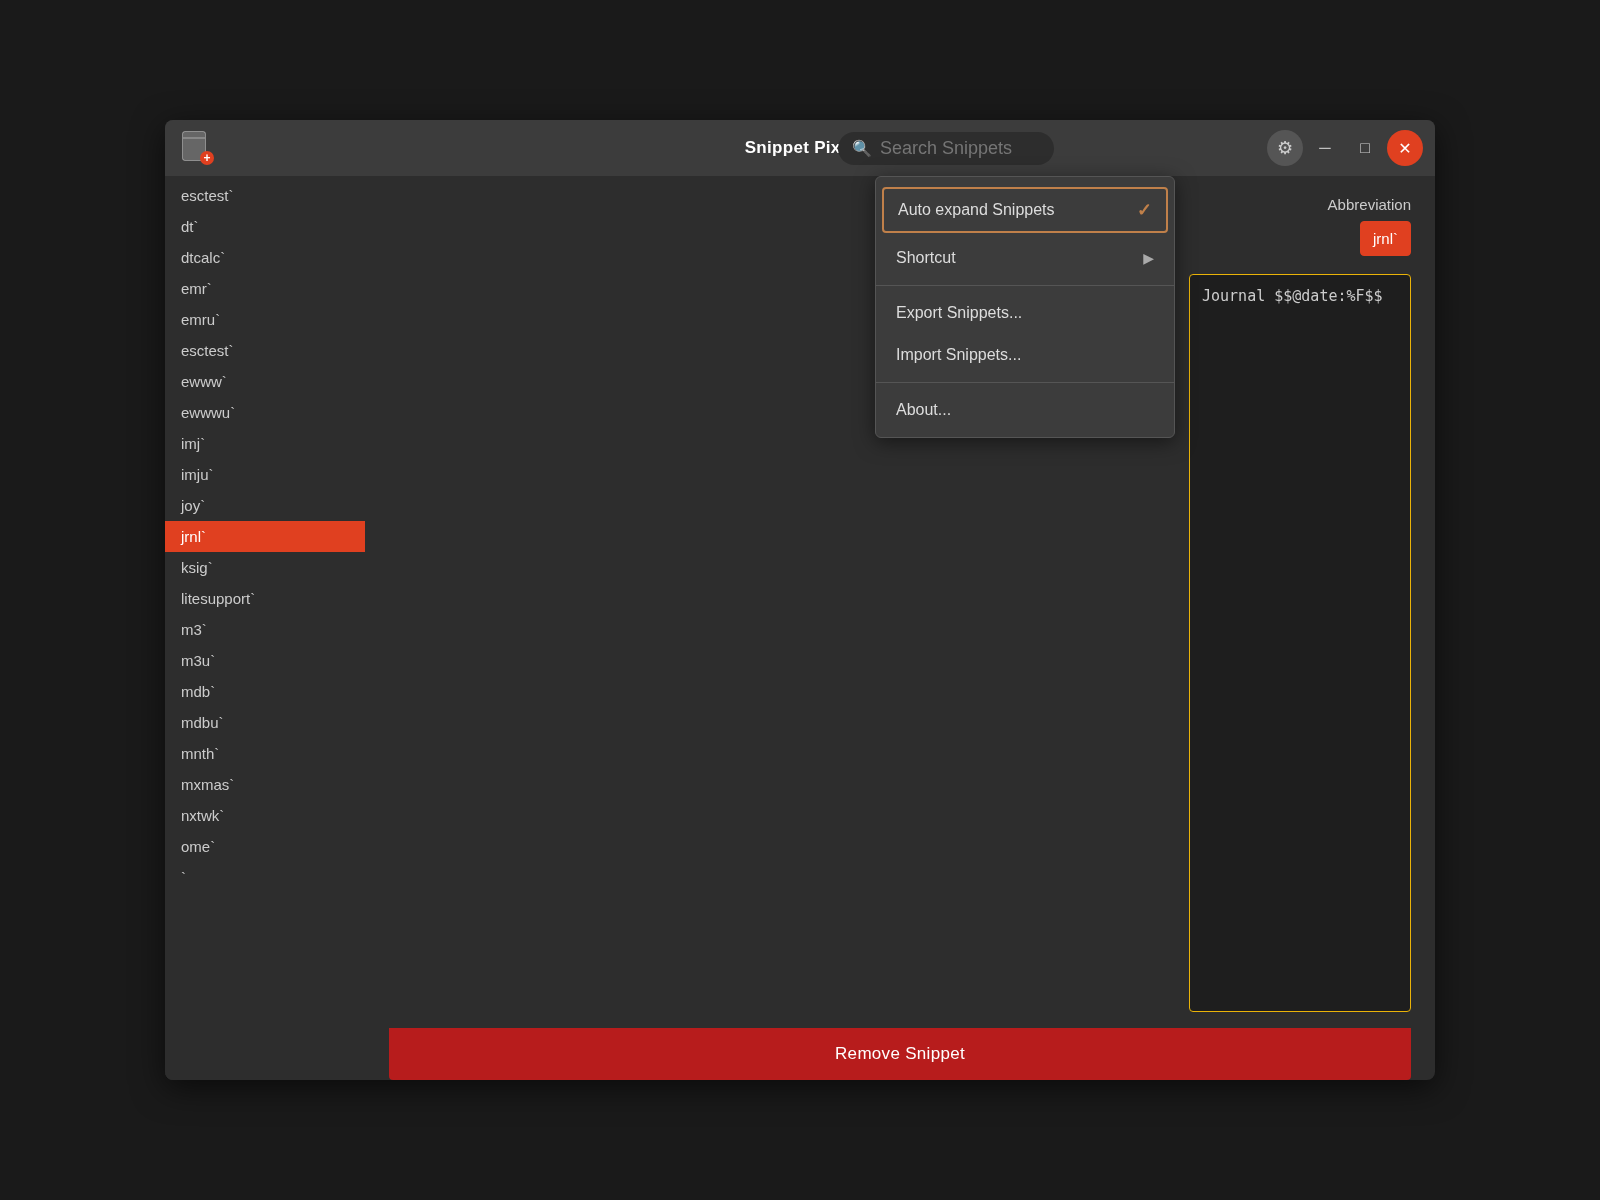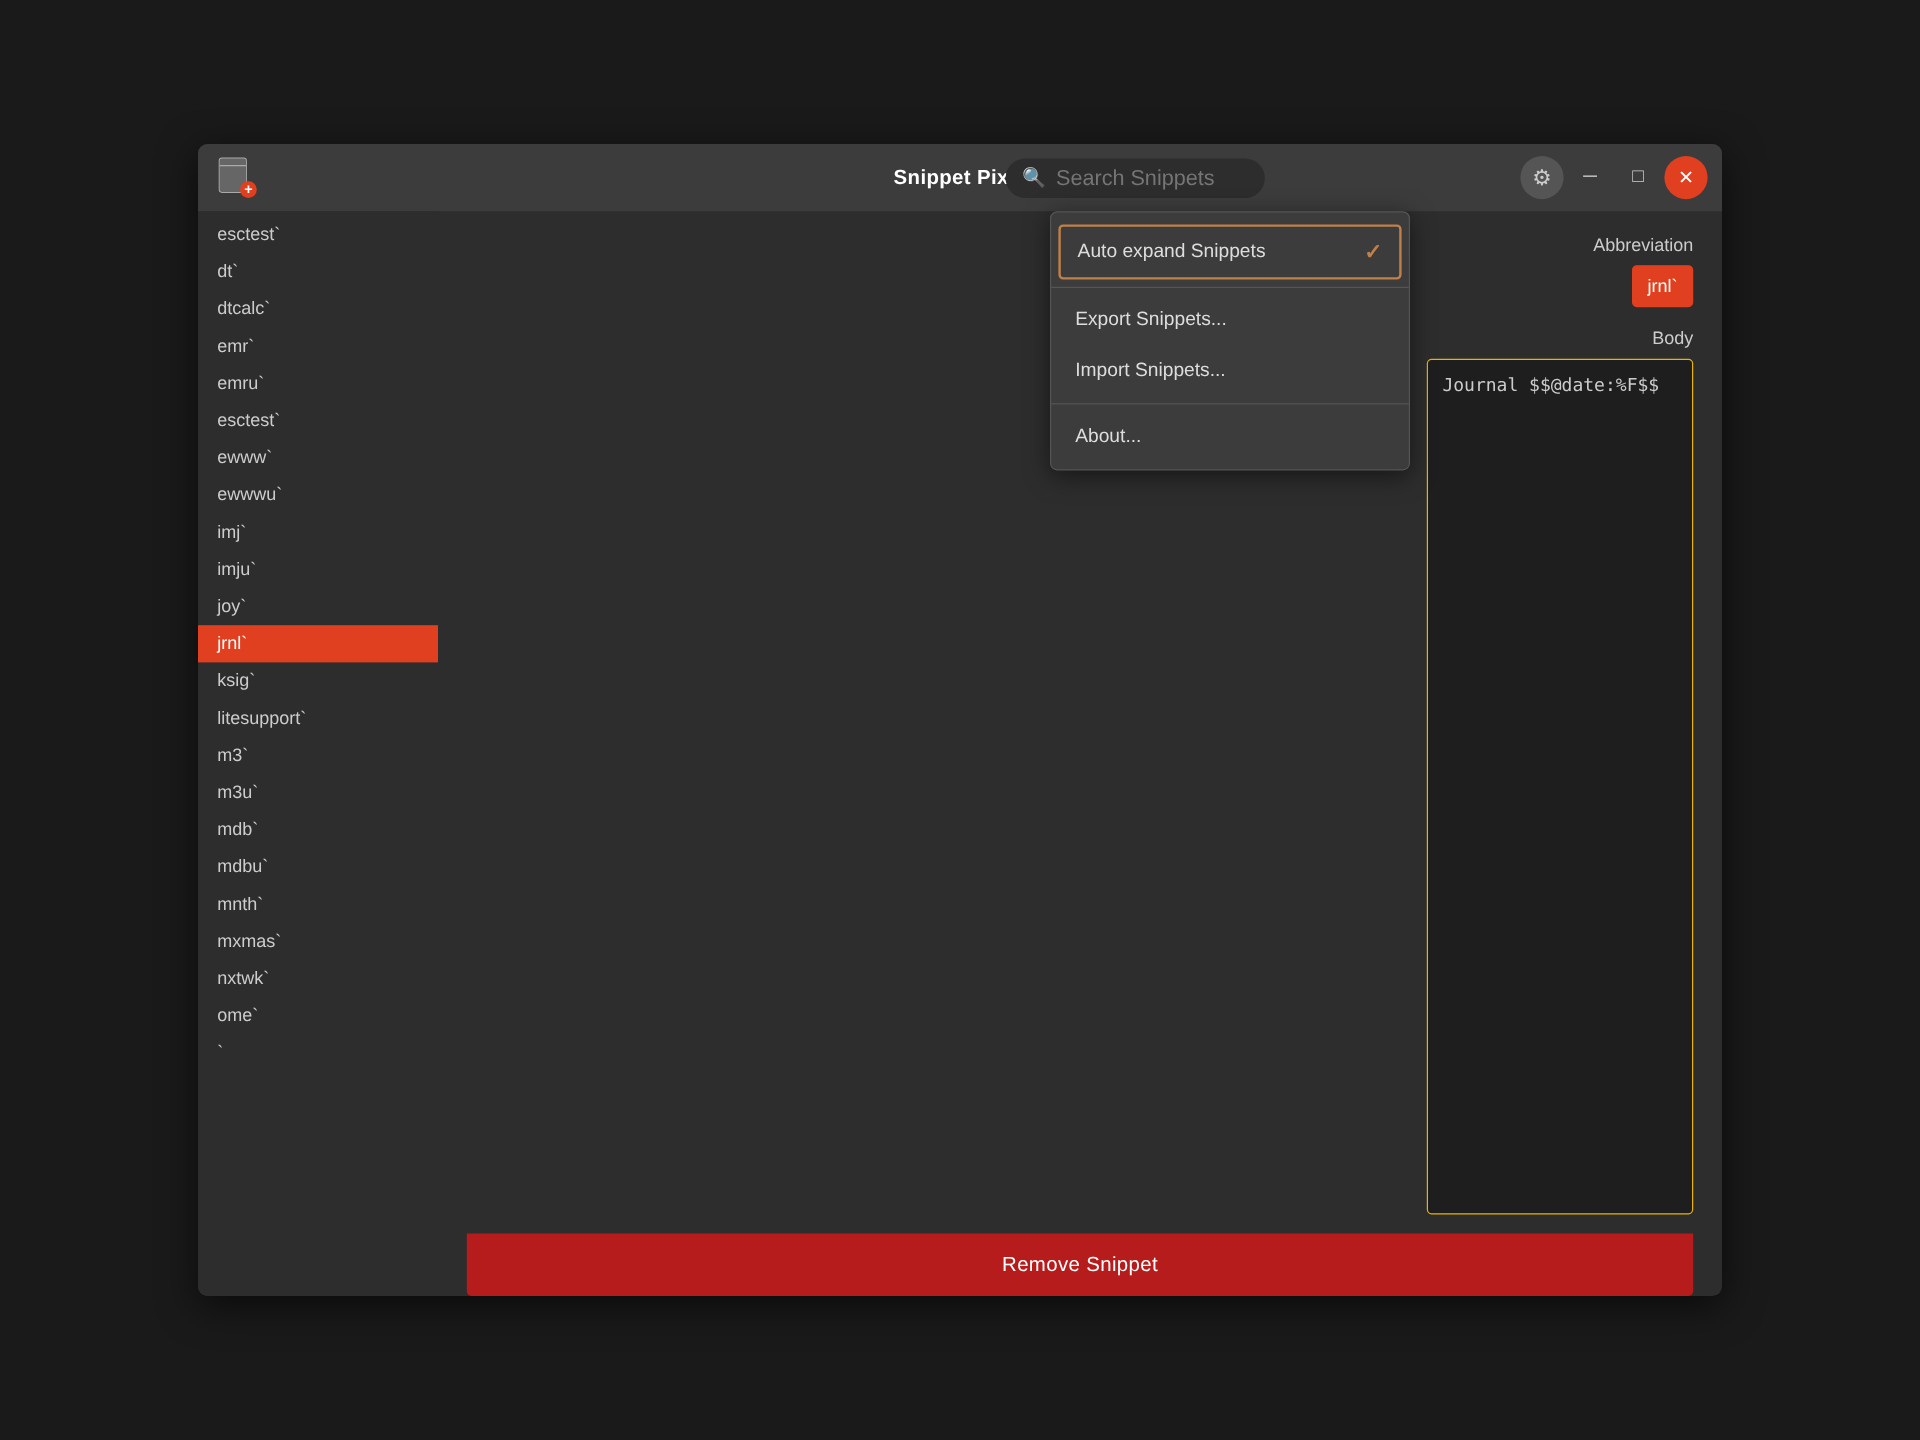--- a/index.html
+++ b/index.html
@@ -287,20 +287,24 @@
       </button>
       <button class="ctrl-btn close">
         <span>✕</span>
       </button>
     </div>
 
     <div class="dropdown-menu">
       <div class="dropdown-item checked">
         <span>Auto expand Snippets</span>
         <span class="checkmark">✓</span>
+      </div>
+      <div class="dropdown-item">
+        <span>Shortcut</span>
+        <span class="chevron-right">▶</span>
       </div>
       <div class="dropdown-divider"></div>
       <div class="dropdown-item">
         <span>Export Snippets...</span>
       </div>
       <div class="dropdown-item">
         <span>Import Snippets...</span>
       </div>
       <div class="dropdown-divider"></div>
       <div class="dropdown-item">
@@ -336,19 +340,18 @@
       <div class="sidebar-item">ome`</div>
       <div class="sidebar-item">`</div>
     </div>
 
     <div class="editor-area">
       <div class="field-label">Abbreviation</div>
       <div style="margin-bottom: 18px;">
         <span class="abbr-highlight">jrnl`</span>
       </div>
 
-      <div class="body-label">Body</div>
       <textarea class="body-area" style="">Journal $$@date:%F$$</textarea>
 
       <button class="remove-btn">Remove Snippet</button>
     </div>
   </div>
 </div>
 
 </body></html>

